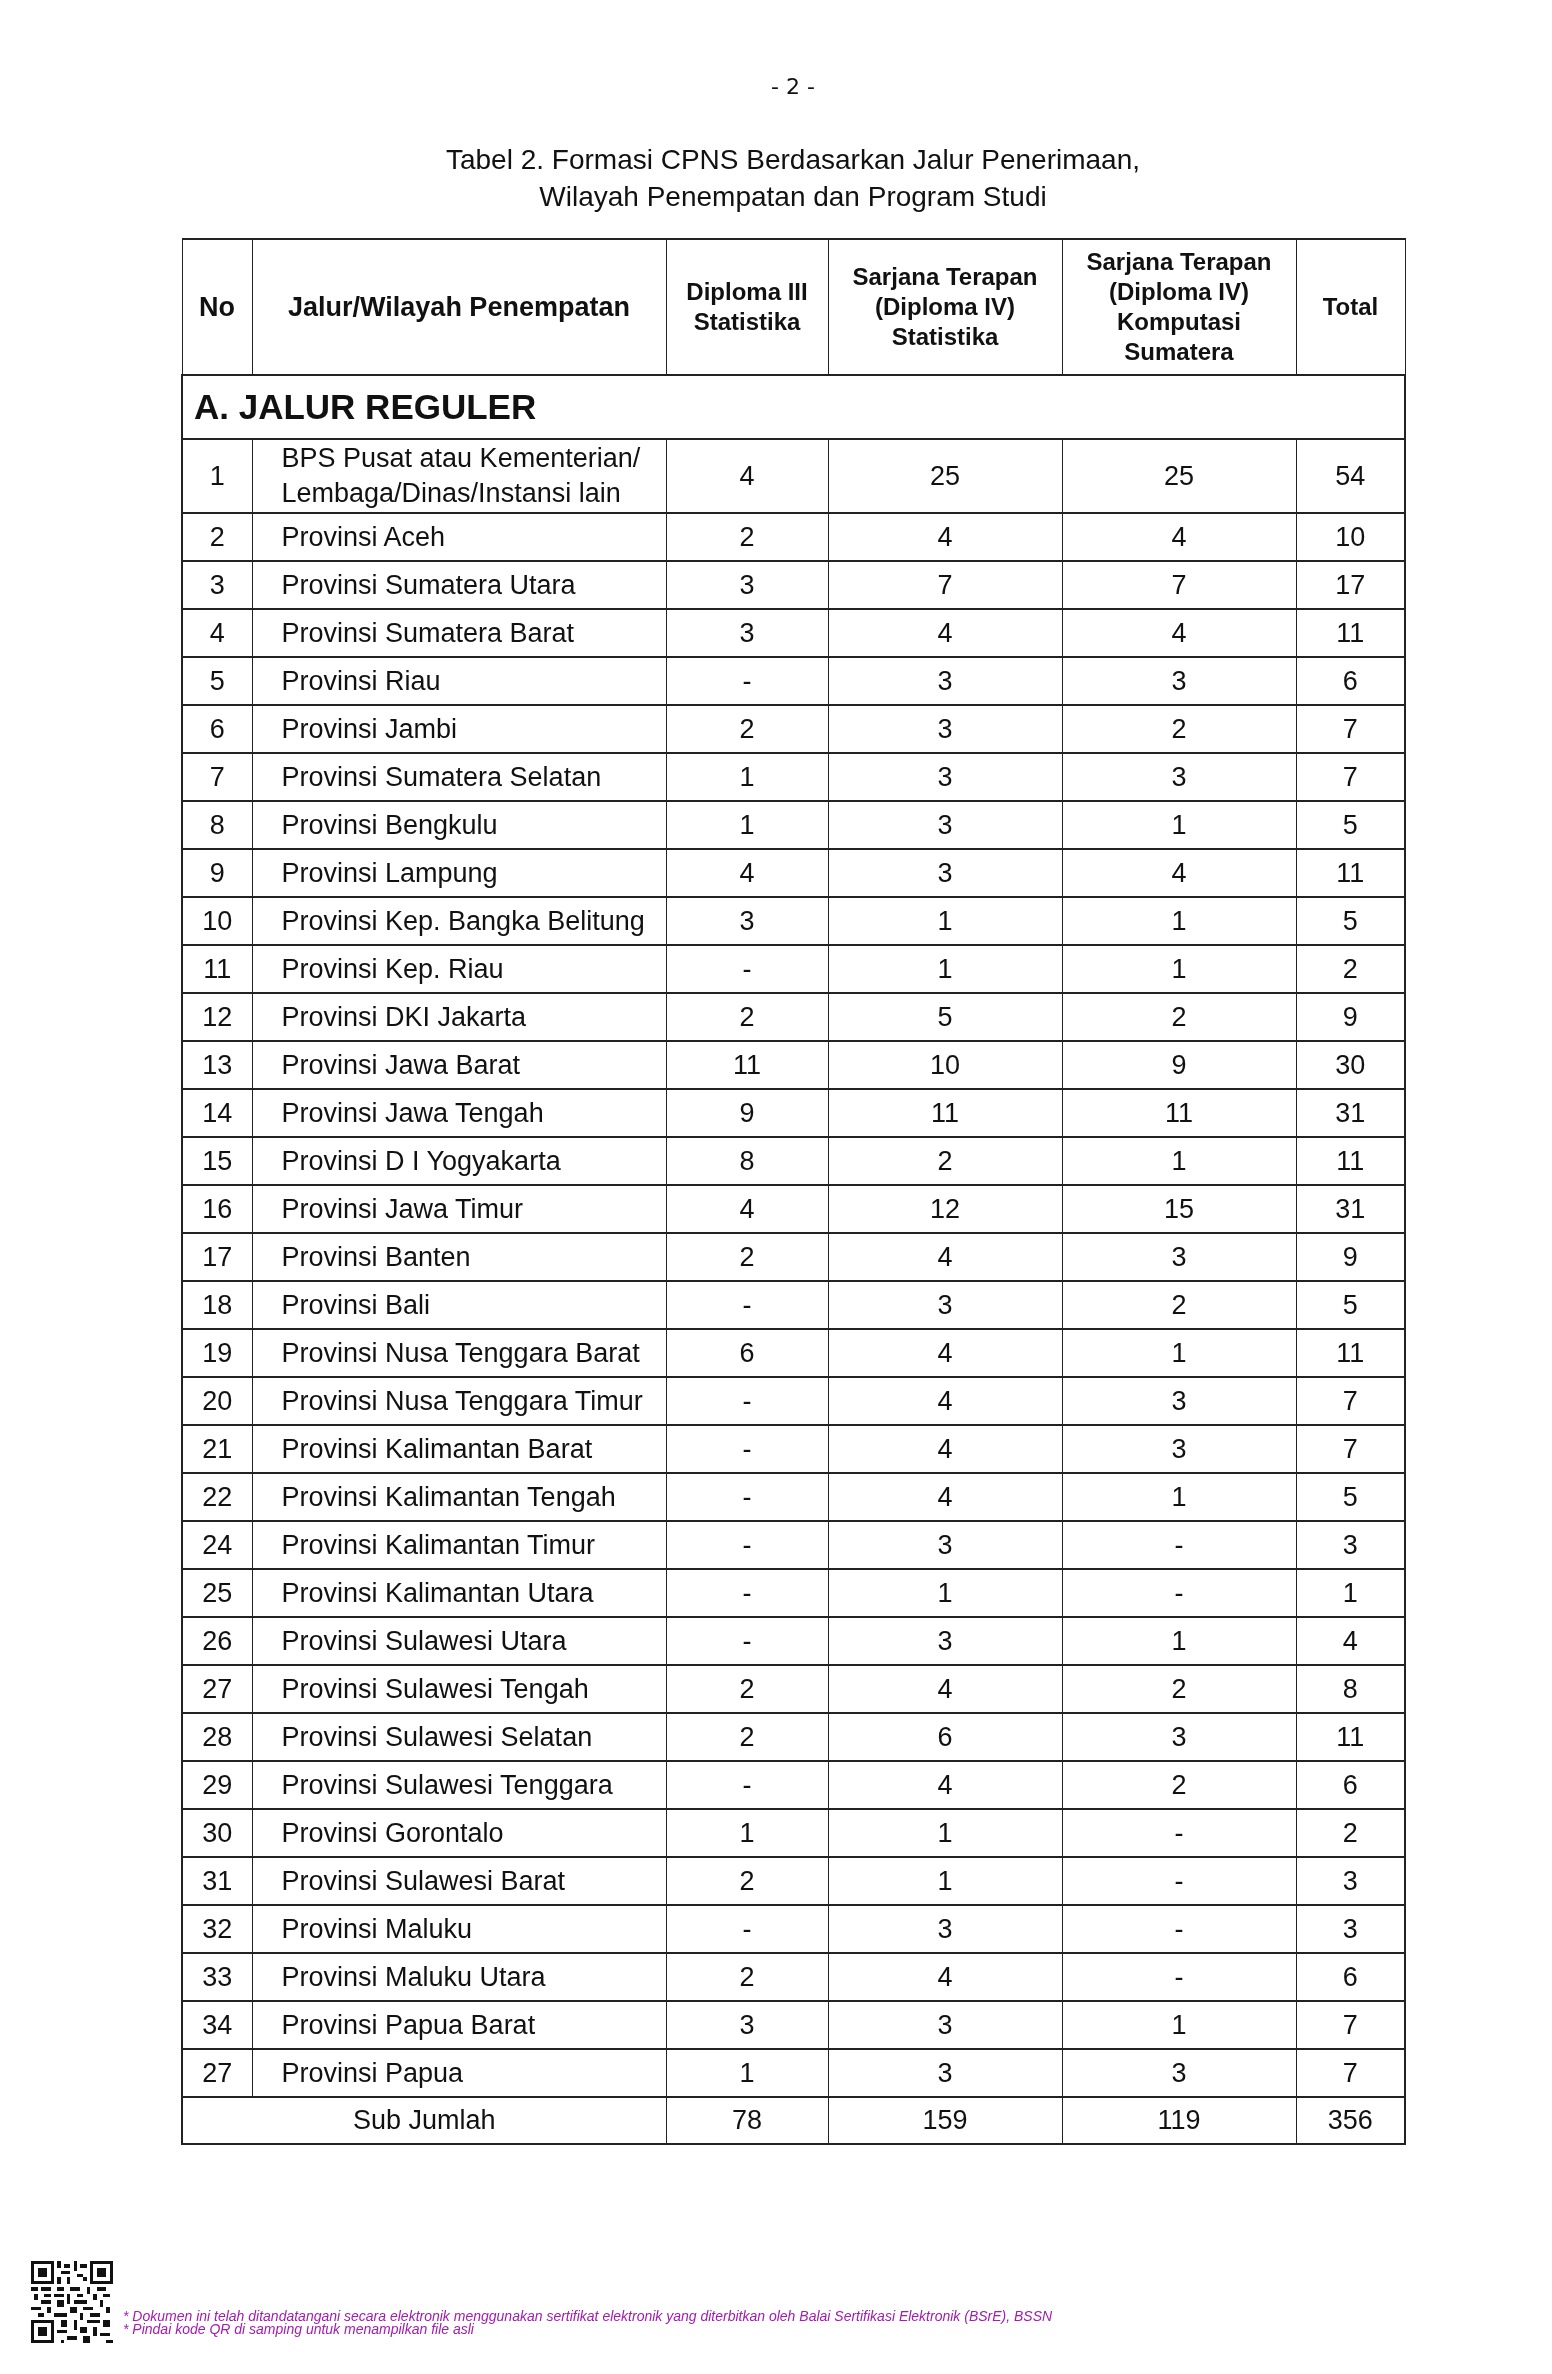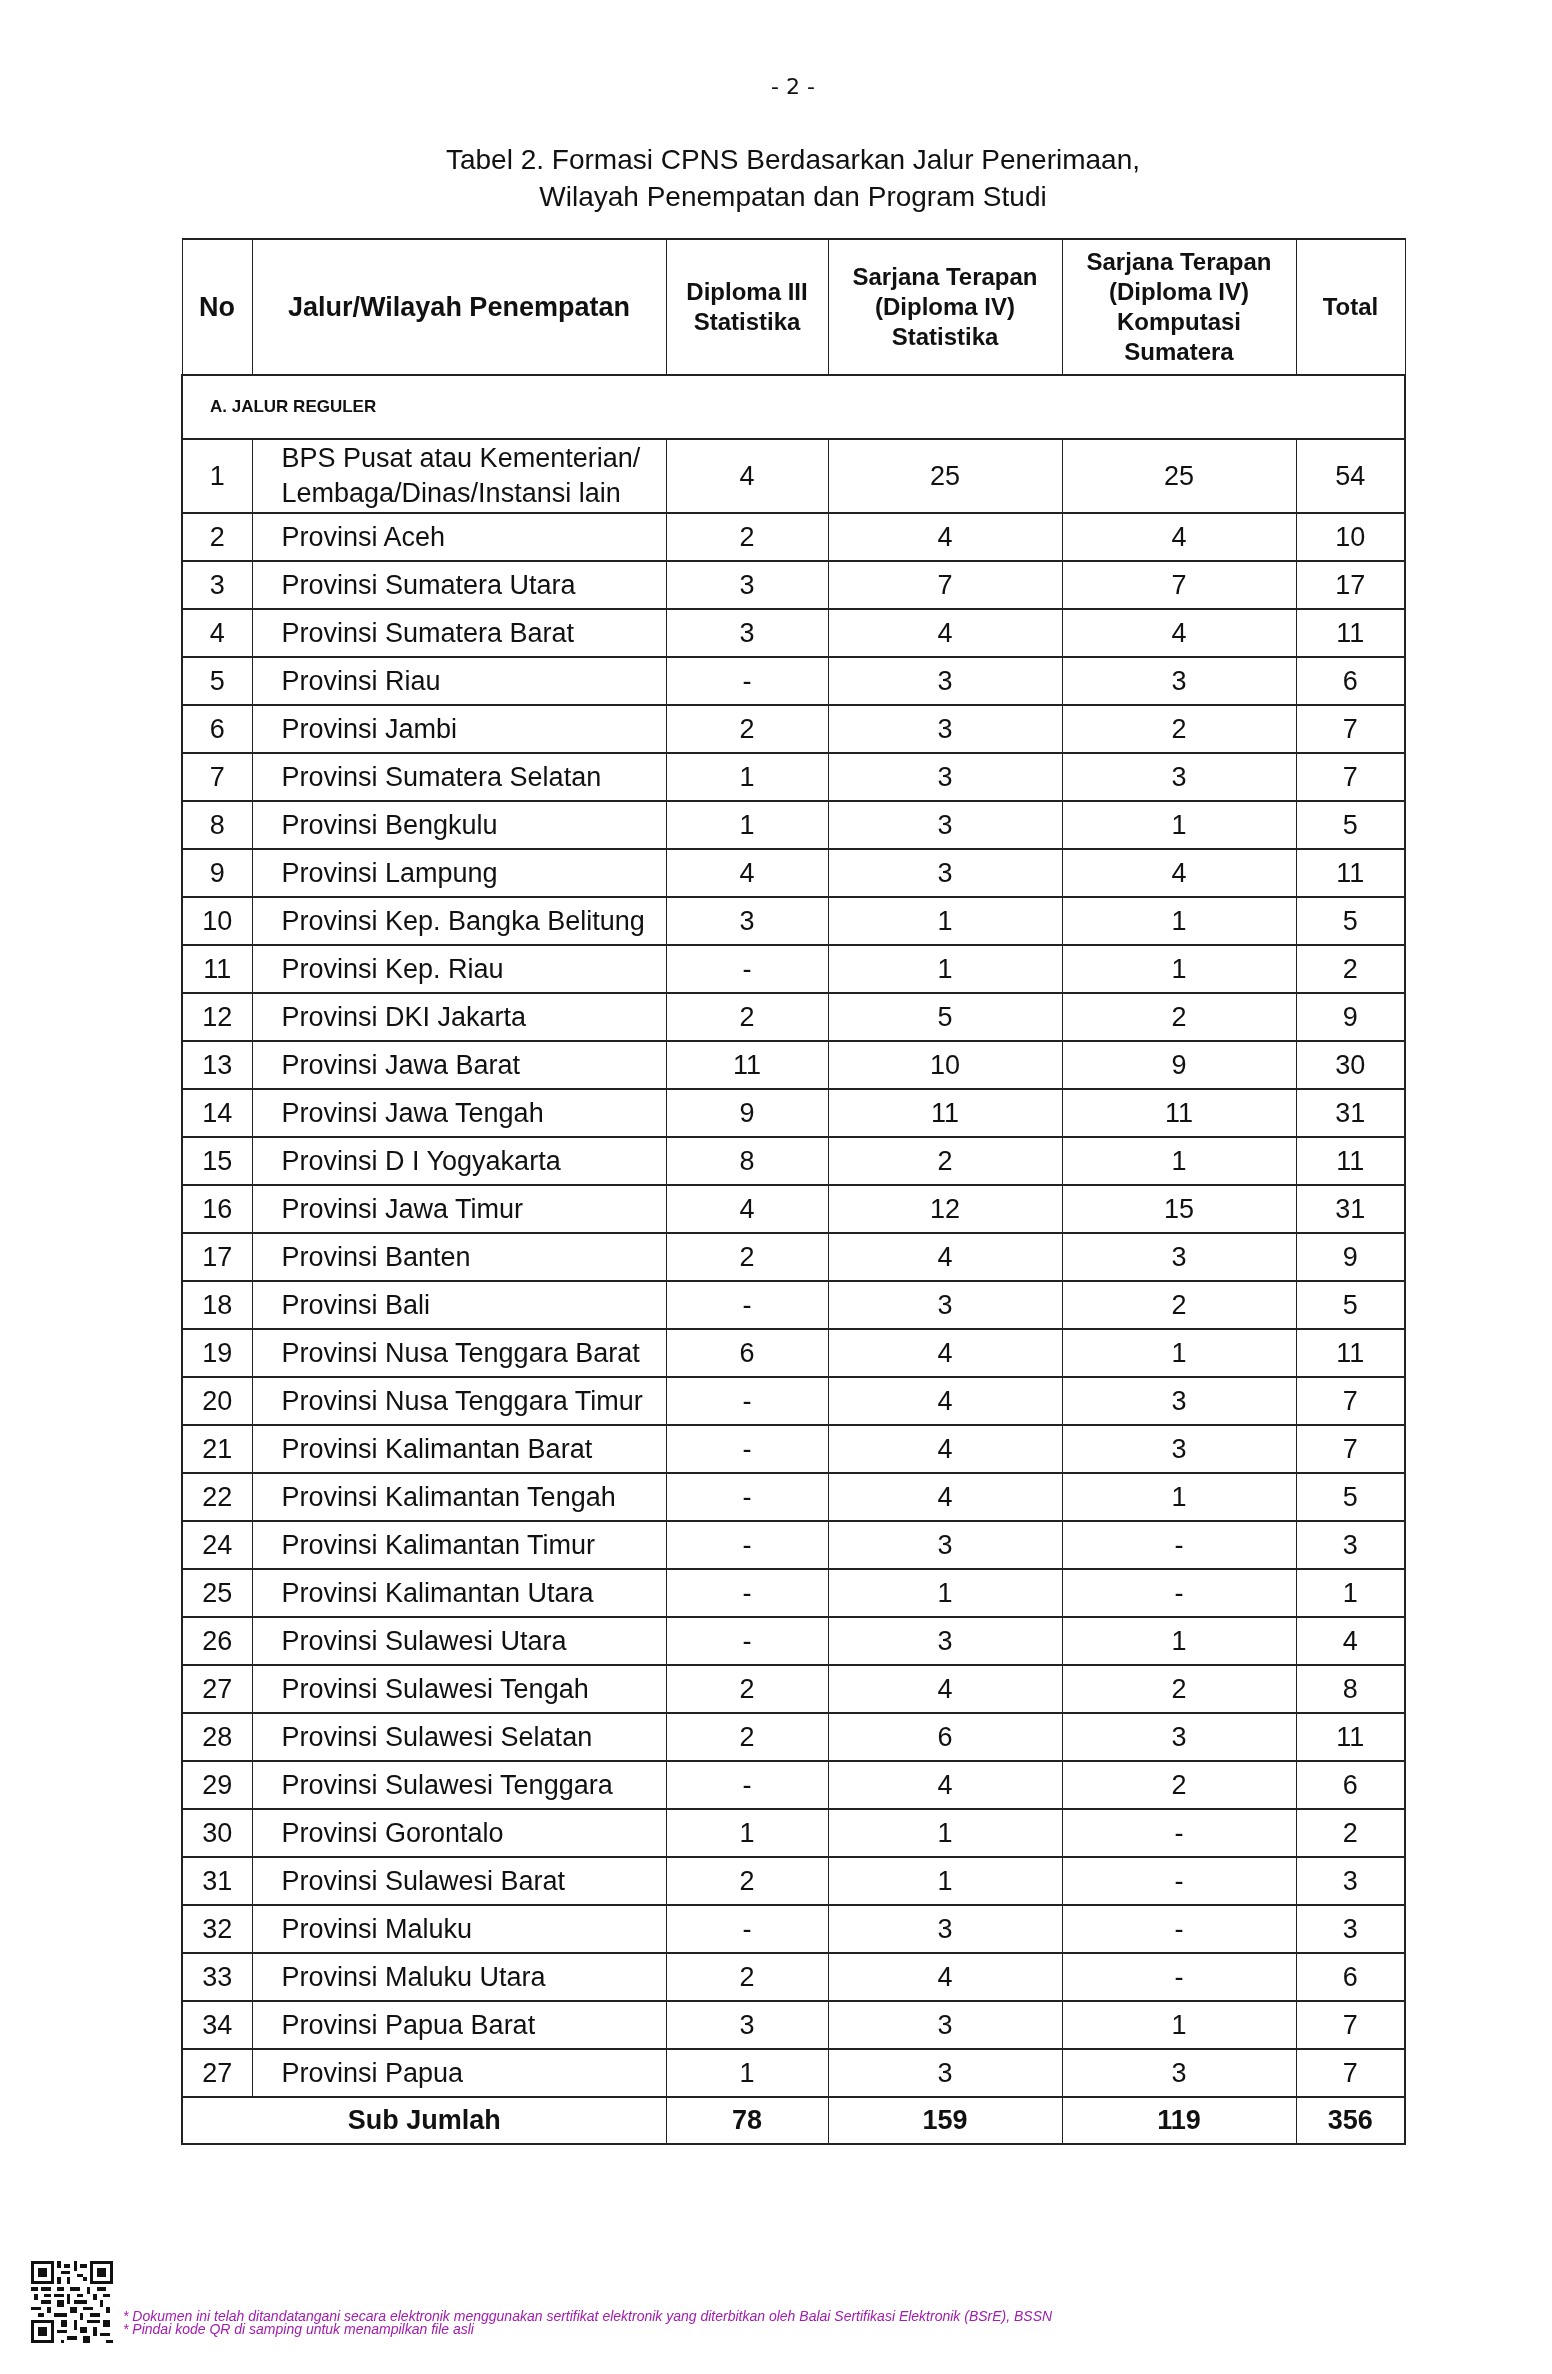--- a/index.html
+++ b/index.html
@@ -23,34 +23,34 @@
     table.formasi td, table.formasi th {
       border: 1.4px solid #222; padding: 0; text-align: center; vertical-align: middle;
     }
     table.formasi th {
       font-weight: bold; font-size: 24px; line-height: 30px; height: 134px;
       border-width: 2.8px 1.9px;
     }
     table.formasi th.col-jalur { font-size: 27px; }
     table.formasi th.col-no { font-size: 27px; }
     table.formasi tr.section td {
-      text-align: left; font-weight: bold; height: 62px; padding-left: 27px;
+      text-align: left; font-weight: bold; height: 62px; padding-left: 11px;
       border-left: 2.8px solid #222; border-right: 2.8px solid #222; border-bottom: 2.3px solid #222;
-      font-size: 17px;
+      font-size: 35px;
     }
     table.formasi tr.data td { height: 46px; }
     table.formasi tr.data.tall td { height: 72px; }
     table.formasi tr.data td.name {
       text-align: left; padding-left: 29px; line-height: 35px;
     }
     table.formasi tr.data td.no { }
     table.formasi tr.data td:first-child { border-left: 2.8px solid #222; }
     table.formasi tr.data td:last-child { border-right: 2.8px solid #222; }
     table.formasi tr.total td {
-      font-weight: bold; height: 45px;
+      font-weight: normal; height: 45px;
       border-bottom: 2.8px solid #222;
     }
     table.formasi tr.total td:first-child { border-left: 2.8px solid #222; }
     table.formasi tr.total td:last-child { border-right: 2.8px solid #222; }
     table.formasi tr.data td, table.formasi tr.total td { border-top: 2.3px solid #222; }
 
     .footer { position: absolute; left: 31px; top: 2261px; }
     .qr {
       position: absolute; left: 0; top: 0; width: 82px; height: 82px;
     }

